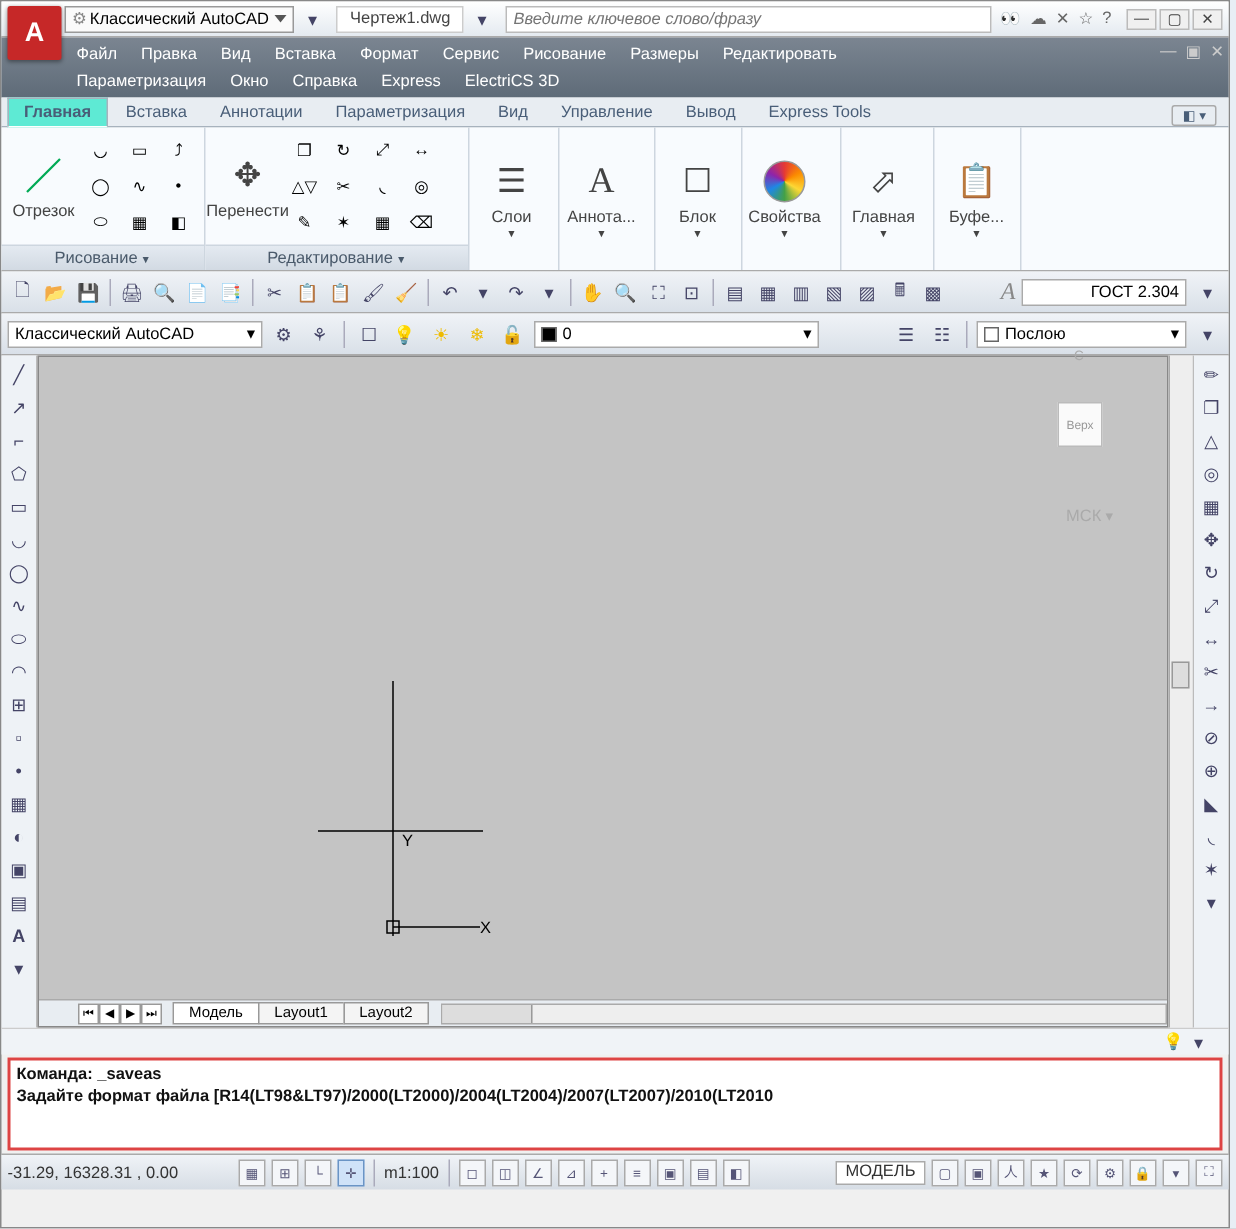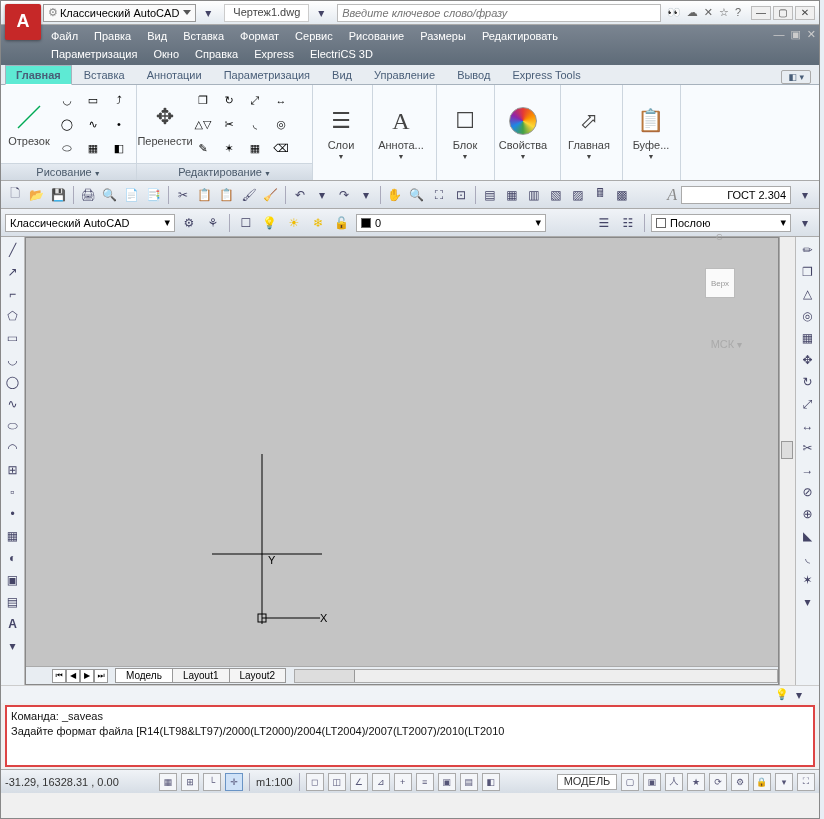--- a/index.html
+++ b/index.html
@@ -80,21 +80,21 @@
 .navbtns span { width:14px; height:14px; border:1px solid #999; background:#fff; display:flex; align-items:center; justify-content:center; font-size:8px; }
 .ltabs .ltab { padding:1px 10px; border:1px solid #999; background:#f4f4f4; margin-left:-1px; font-size:10px; }
 .ltabs .ltab.active { background:#fff; }
 .hscroll { flex:1; margin-left:8px; height:14px; background:#eee; border:1px solid #aaa; position:relative; }
 .hthumb { position:absolute; left:0; top:0; width:60px; height:12px; background:#ddd; border-right:1px solid #999; }
 
 
 .bulbrow { height:18px; background:#f0f3f7; display:flex; justify-content:flex-end; align-items:center; padding-right:10px; border-top:1px solid #ccc; }
 
 
-.cmdwin { margin:2px 4px; height:62px; border:2px solid #d44; background:#fff; font-family:"Courier New",monospace; font-size:12px; padding:2px 4px; overflow:hidden; color:#111; }
+.cmdwin { margin:2px 4px; height:62px; border:2px solid #d44; background:#fff; font-family:"Courier New",monospace; font-size:12px; padding:2px 4px; overflow:hidden; color:#111;font-weight:bold; }
 .cmdwin .l { white-space:pre-wrap; line-height:15px; }
 
 
 .status { height:24px; background:linear-gradient(#f0f3f7,#d6dde5); border-top:1px solid #aaa; display:flex; align-items:center; padding:0 4px; gap:4px; font-size:10px; color:#333; }
 .status .coords { width:150px; }
 .stb { width:18px; height:18px; border:1px solid #aaa; background:#f4f6f9; display:flex; align-items:center; justify-content:center; font-size:9px; color:#557; }
 .stb.on { background:#cfe2f8; border-color:#6a94c5; }
 .model { width:60px; height:16px; border:1px solid #aaa; background:#fff; text-align:center; }
 </style>
 </head>

